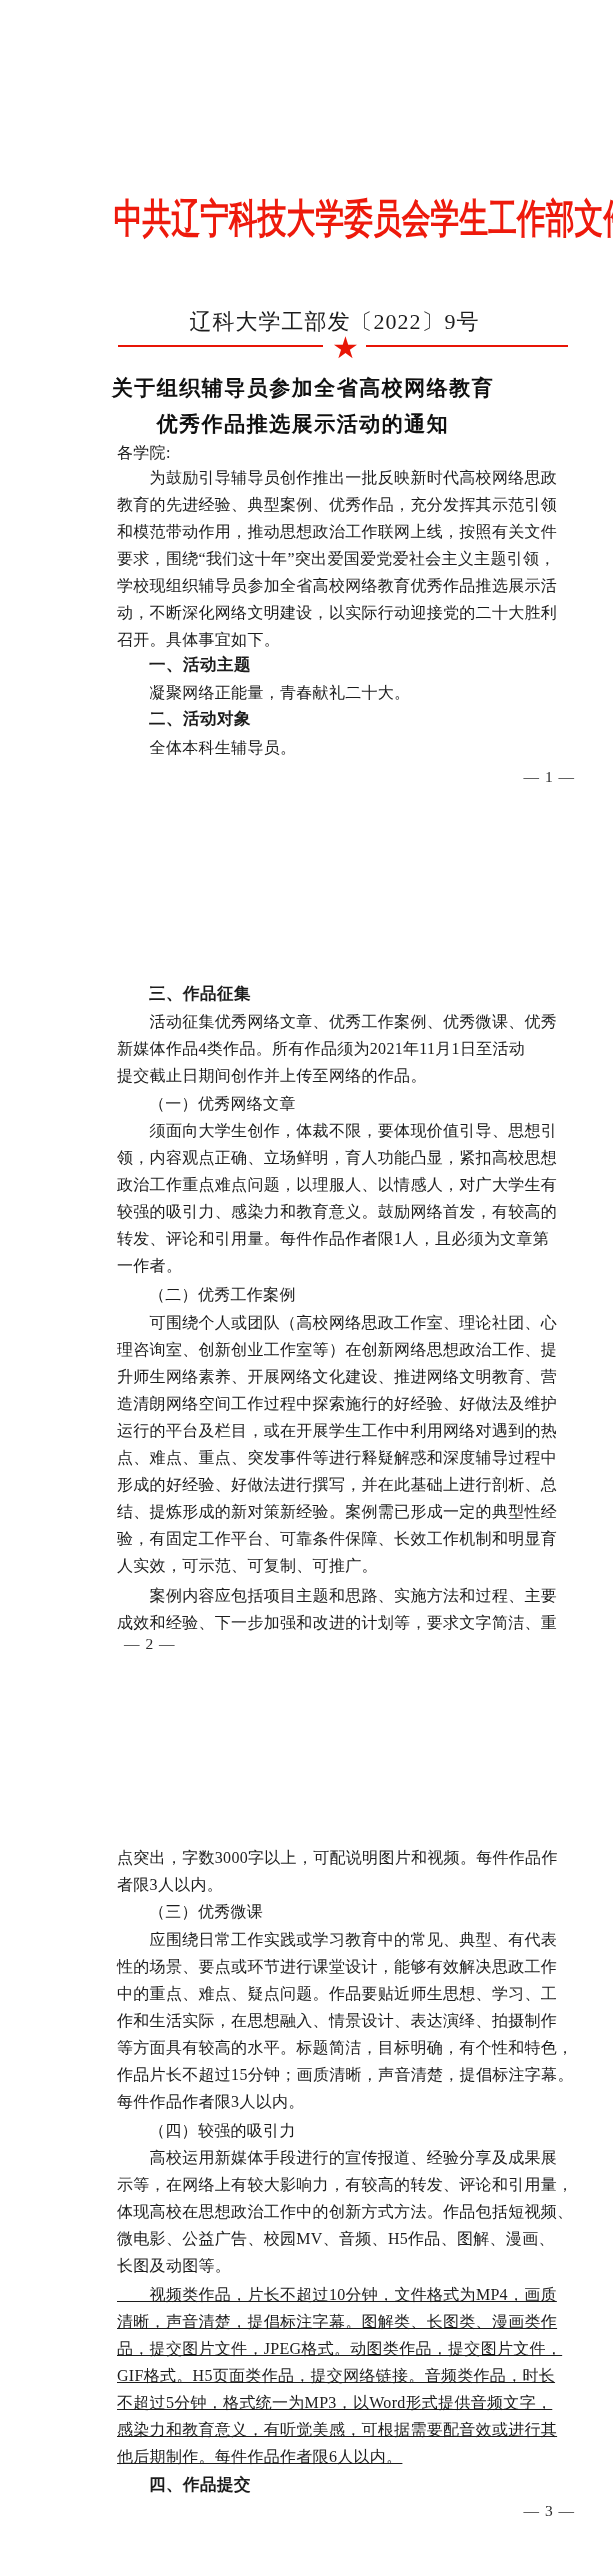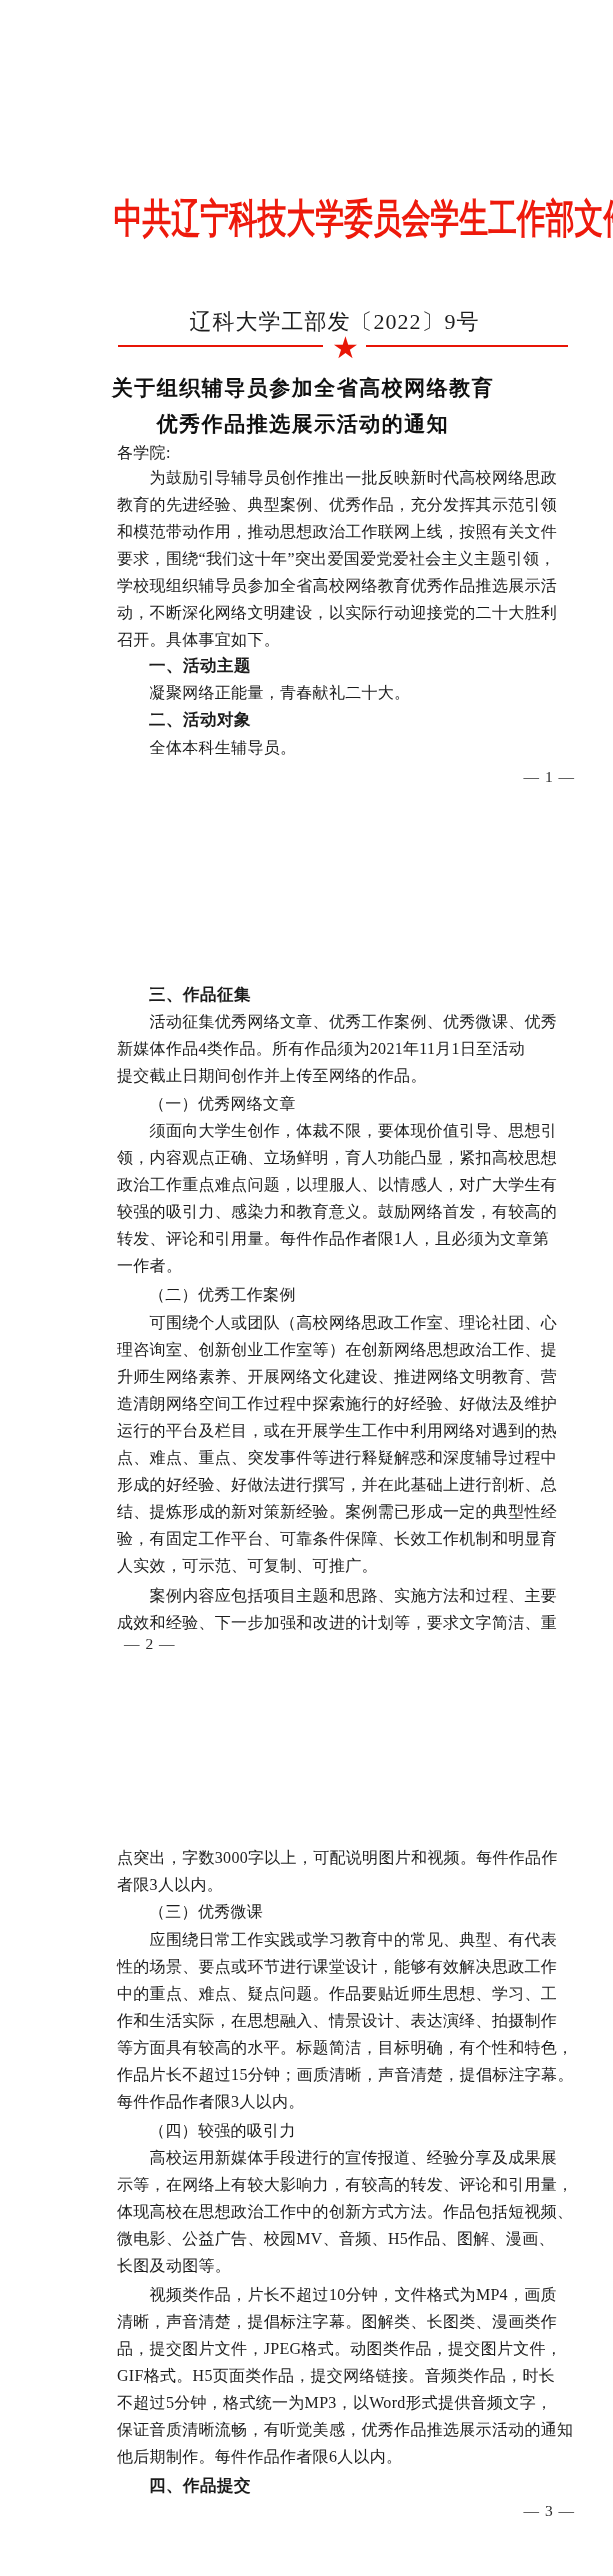--- a/index.html
+++ b/index.html
@@ -31,21 +31,21 @@
     position:absolute; top:330px; left:297px; width:41px; height:36px; line-height:36px;
     text-align:center; font-size:30px; color:#e81506;
     font-family:"DejaVu Sans",sans-serif;
   }
   .doc-title {
     position:absolute; left:0; width:550px; height:32px; line-height:32px; text-align:center;
     font-family:"Liberation Sans","DejaVu Sans",sans-serif; font-weight:700;
     font-size:21px; letter-spacing:1.5px; color:#111;
   }
   .hline {
-    font-family:Liberation Serif, serif; font-weight:700;
+    font-family:Liberation Mono, monospace; font-weight:700;
     font-size:16.5px; padding-left:32px; letter-spacing:0.5px;
   }
   .subh { padding-left:32px; }
   .pagenum { font-size:15.5px; letter-spacing:1px; color:#2a2a2a; }
   .pn-right { left:auto; right:66px; width:auto; text-align:right; }
   .pn-left  { left:96px; width:auto; }
 </style>
 </head>
 <body>
 
@@ -155,27 +155,27 @@
   <div class="blk" style="top:383px;">
     <div class="line subh">（四）较强的吸引力</div>
   </div>
   <div class="blk" style="top:410px;">
       <div class="line">　　高校运用新媒体手段进行的宣传报道、经验分享及成果展</div>
       <div class="line">示等，在网络上有较大影响力，有较高的转发、评论和引用量，</div>
       <div class="line">体现高校在思想政治工作中的创新方式方法。作品包括短视频、</div>
       <div class="line">微电影、公益广告、校园MV、音频、H5作品、图解、漫画、</div>
       <div class="line">长图及动图等。</div>
     </div>
-  <div class="blk" style="top:547px;">
+  <div class="blk" style="top:547px;text-decoration:underline;">
       <div class="line">　　视频类作品，片长不超过10分钟，文件格式为MP4，画质</div>
       <div class="line">清晰，声音清楚，提倡标注字幕。图解类、长图类、漫画类作</div>
       <div class="line">品，提交图片文件，JPEG格式。动图类作品，提交图片文件，</div>
       <div class="line">GIF格式。H5页面类作品，提交网络链接。音频类作品，时长</div>
       <div class="line">不超过5分钟，格式统一为MP3，以Word形式提供音频文字，</div>
-      <div class="line">保证音质清晰流畅，有听觉美感，优秀作品推选展示活动的通知</div>
+      <div class="line">感染力和教育意义，有听觉美感，可根据需要配音效或进行其</div>
       <div class="line">他后期制作。每件作品作者限6人以内。</div>
     </div>
 
   <div class="blk" style="top:738px;">
     <div class="line hline">四、作品提交</div>
   </div>
   <div class="blk pagenum pn-right" style="top:768px;">— 3 —</div>
 </div>
 
 

